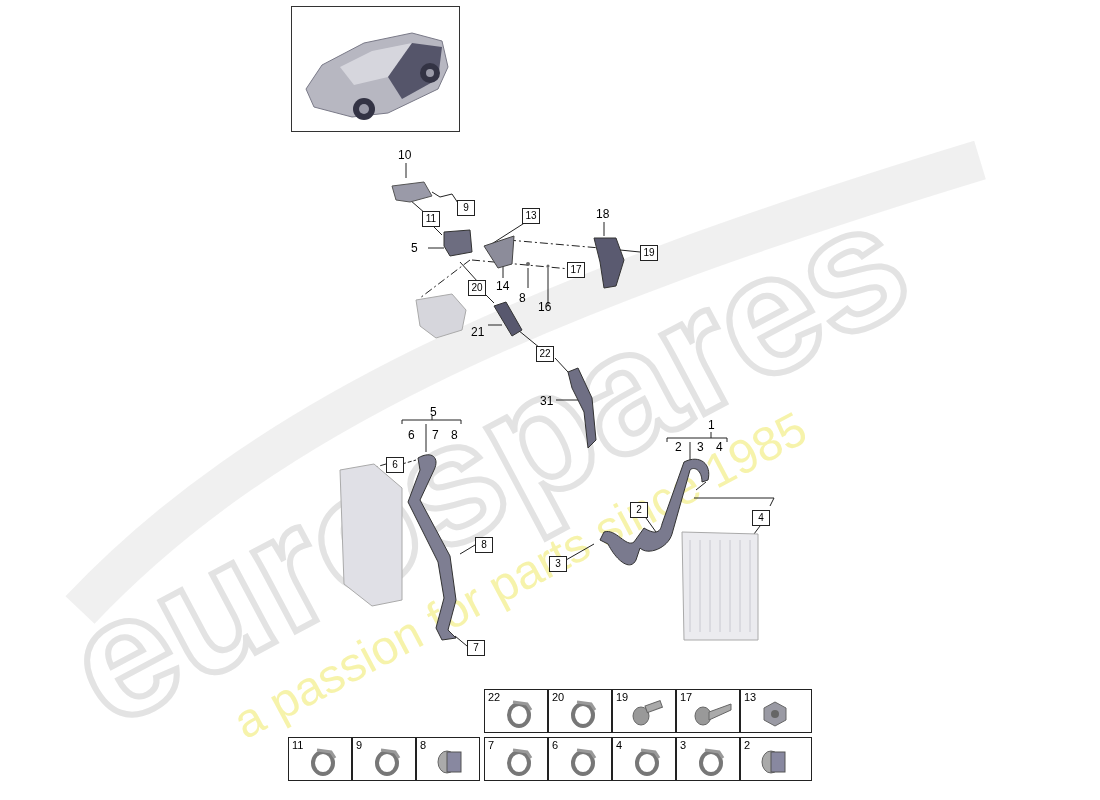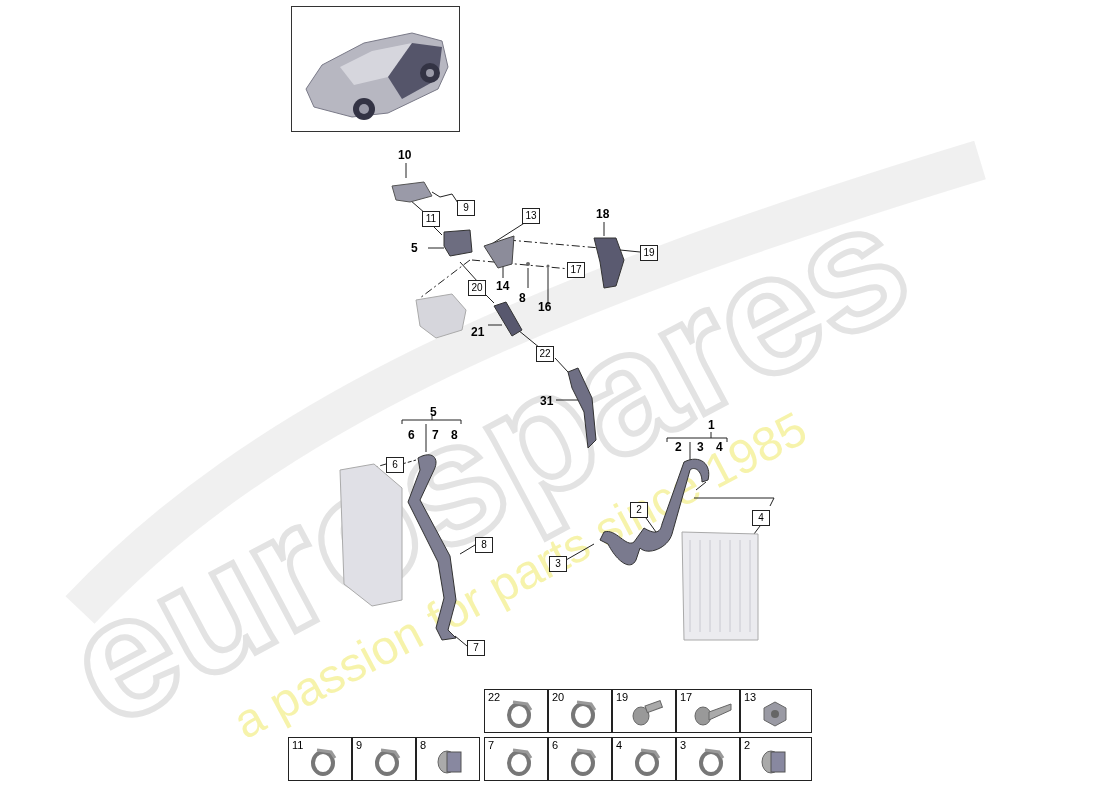--- a/index.html
+++ b/index.html
@@ -1,19 +1,19 @@
 <!DOCTYPE html>
 <html><head>
 <meta charset="utf-8">
 <style>
   html,body{margin:0;padding:0;background:#ffffff;}
   body{width:1100px;height:800px;position:relative;overflow:hidden;font-family:"Liberation Sans",sans-serif;color:#000;}
   #diagram{position:absolute;left:0;top:0;width:1100px;height:800px;}
   .wm{position:absolute;left:0;top:0;}
-  .callout{position:absolute;font-size:12px;font-weight:bold;line-height:14px;white-space:nowrap;}
+  .callout{position:absolute;font-size:12px;font-weight:normal;line-height:14px;white-space:nowrap;}
   .boxed{position:absolute;font-size:10px;line-height:14px;border:1px solid #222;background:#fff;width:16px;height:14px;text-align:center;}
   .thumb{position:absolute;left:291px;top:6px;width:167px;height:124px;border:1px solid #333;background:#fff;}
   .cell{position:absolute;width:64px;height:44px;border:1px solid #222;background:#fff;box-sizing:border-box;}
   .cell .num{position:absolute;left:3px;top:1px;font-size:11px;}
   .cell svg{position:absolute;left:16px;top:8px;}
 </style>
 </head>
 <body>
 
 <div id="diagram">

